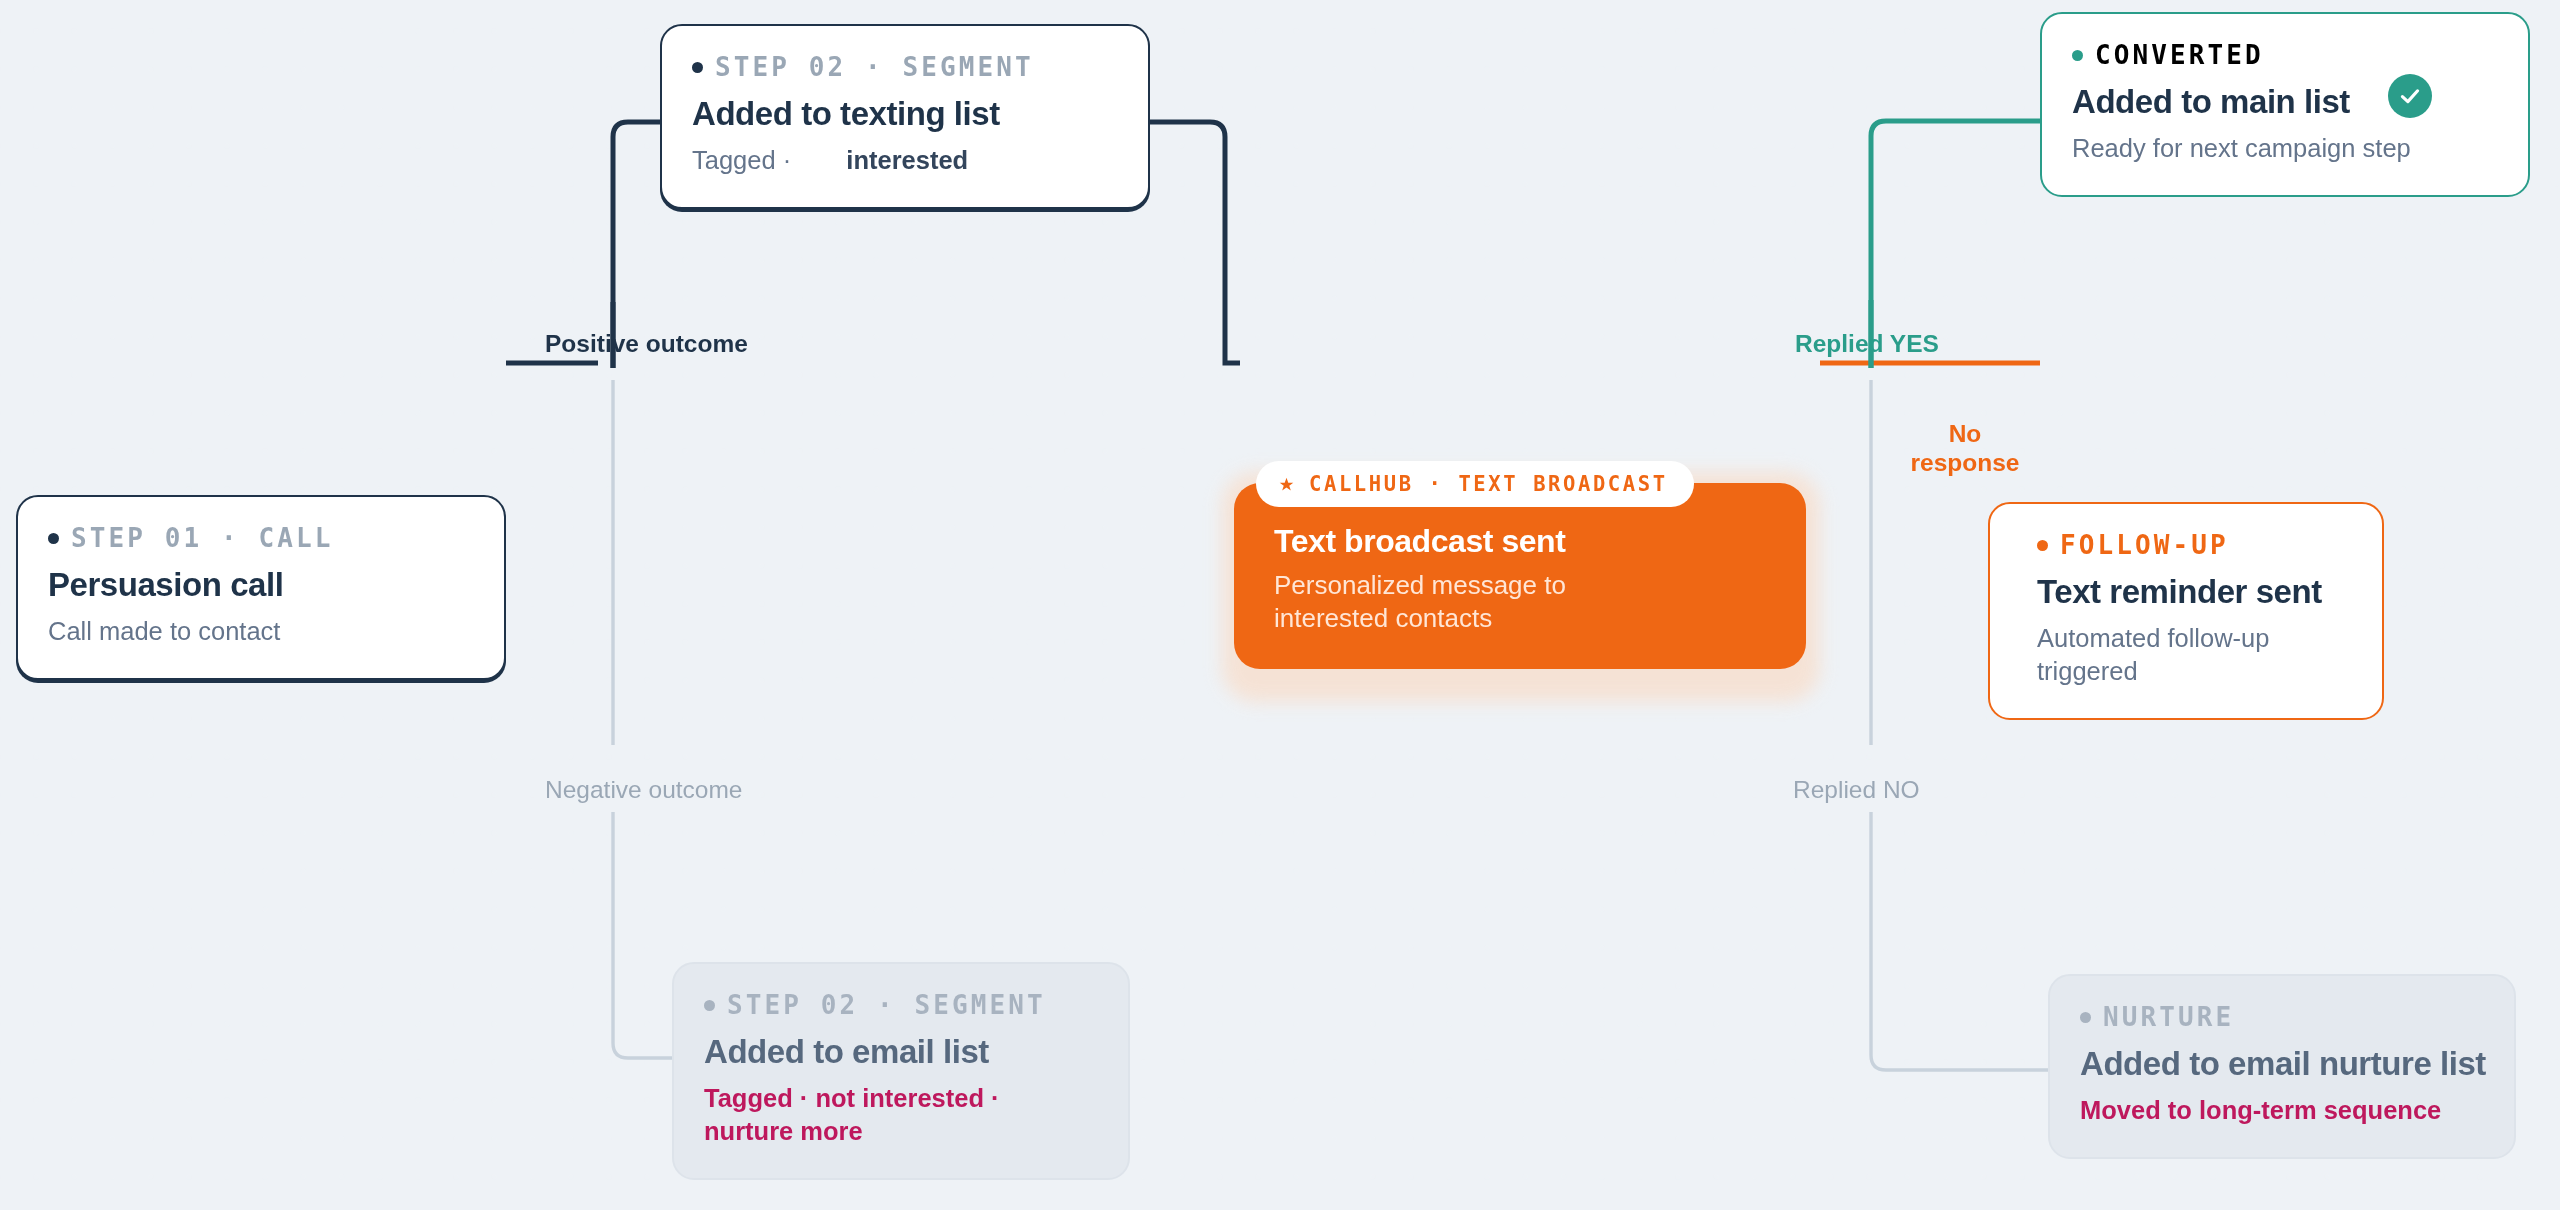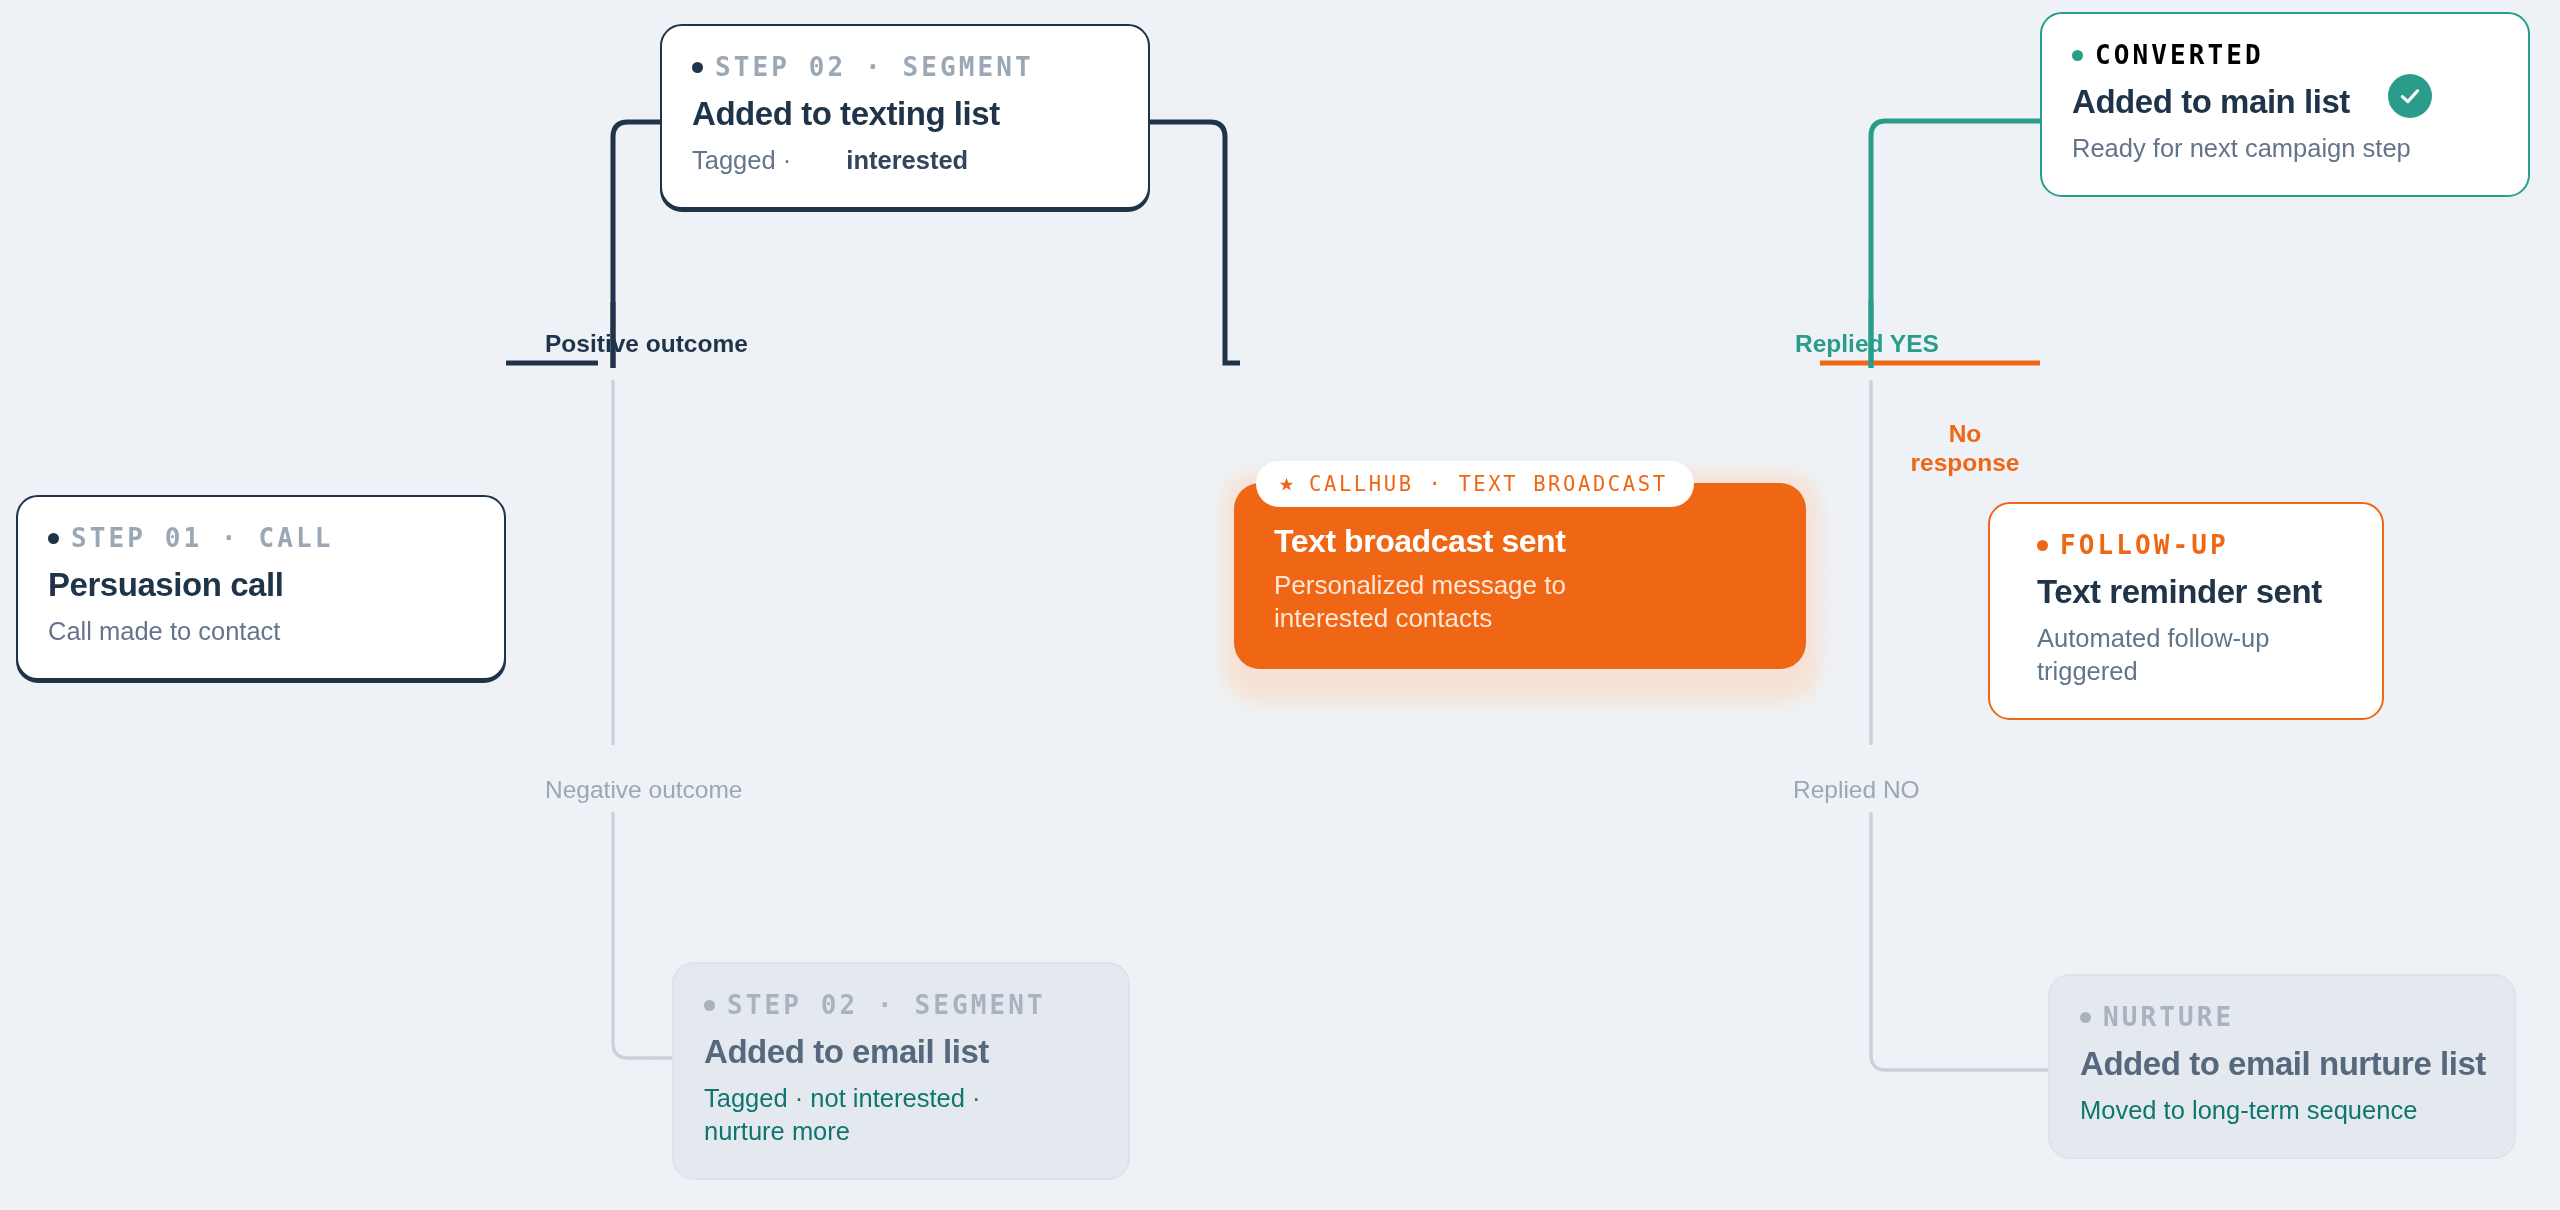--- a/index.html
+++ b/index.html
@@ -103,21 +103,21 @@
   .card.orange-outline .eyebrow { color: #ef6714; }
   .card.orange-outline .eyebrow .dot { background: #ef6714; }
 
   .card.muted {
     background: #e4e9ef;
     border: 2.6px solid #dde3ea;
   }
   .card.muted .eyebrow { color: #a8b3c0; }
   .card.muted .eyebrow .dot { background: #a8b3c0; }
   .card.muted .card-title { color: #56687e; }
-  .card.muted .card-sub { color: #0f766e; }
+  .card.muted .card-sub { color: #be185d; font-weight: bold; }
 
   
   #card-persuasion-call { left: 16px;  top: 495px;  width: 490px; }
   #card-texting-list    { left: 660px; top: 24px;   width: 490px; }
   #card-email-list      { left: 672px; top: 962px;  width: 458px; }
   #card-converted       { left: 2040px; top: 12px;  width: 490px; }
   #card-follow-up       { left: 1988px; top: 502px; width: 396px; padding-left: 47px; }
   #card-nurture         { left: 2048px; top: 974px; width: 468px; }
 
   #card-email-list .card-title,
@@ -186,21 +186,21 @@
     left: 22px;
     top: -22px;
     background: #ffffff;
     border-radius: 999px;
     padding: 11px 26px 11px 22px;
     display: flex;
     align-items: center;
     gap: 14px;
     font-family: "DejaVu Sans Mono", monospace;
     font-size: 20.5px;
-    font-weight: 400;
+    font-weight: 700;
     letter-spacing: 2.6px;
     color: #ef6714;
     white-space: nowrap;
   }
 
   
   .edge-label {
     position: absolute;
     font-size: 24.5px;
     line-height: 1.18;

